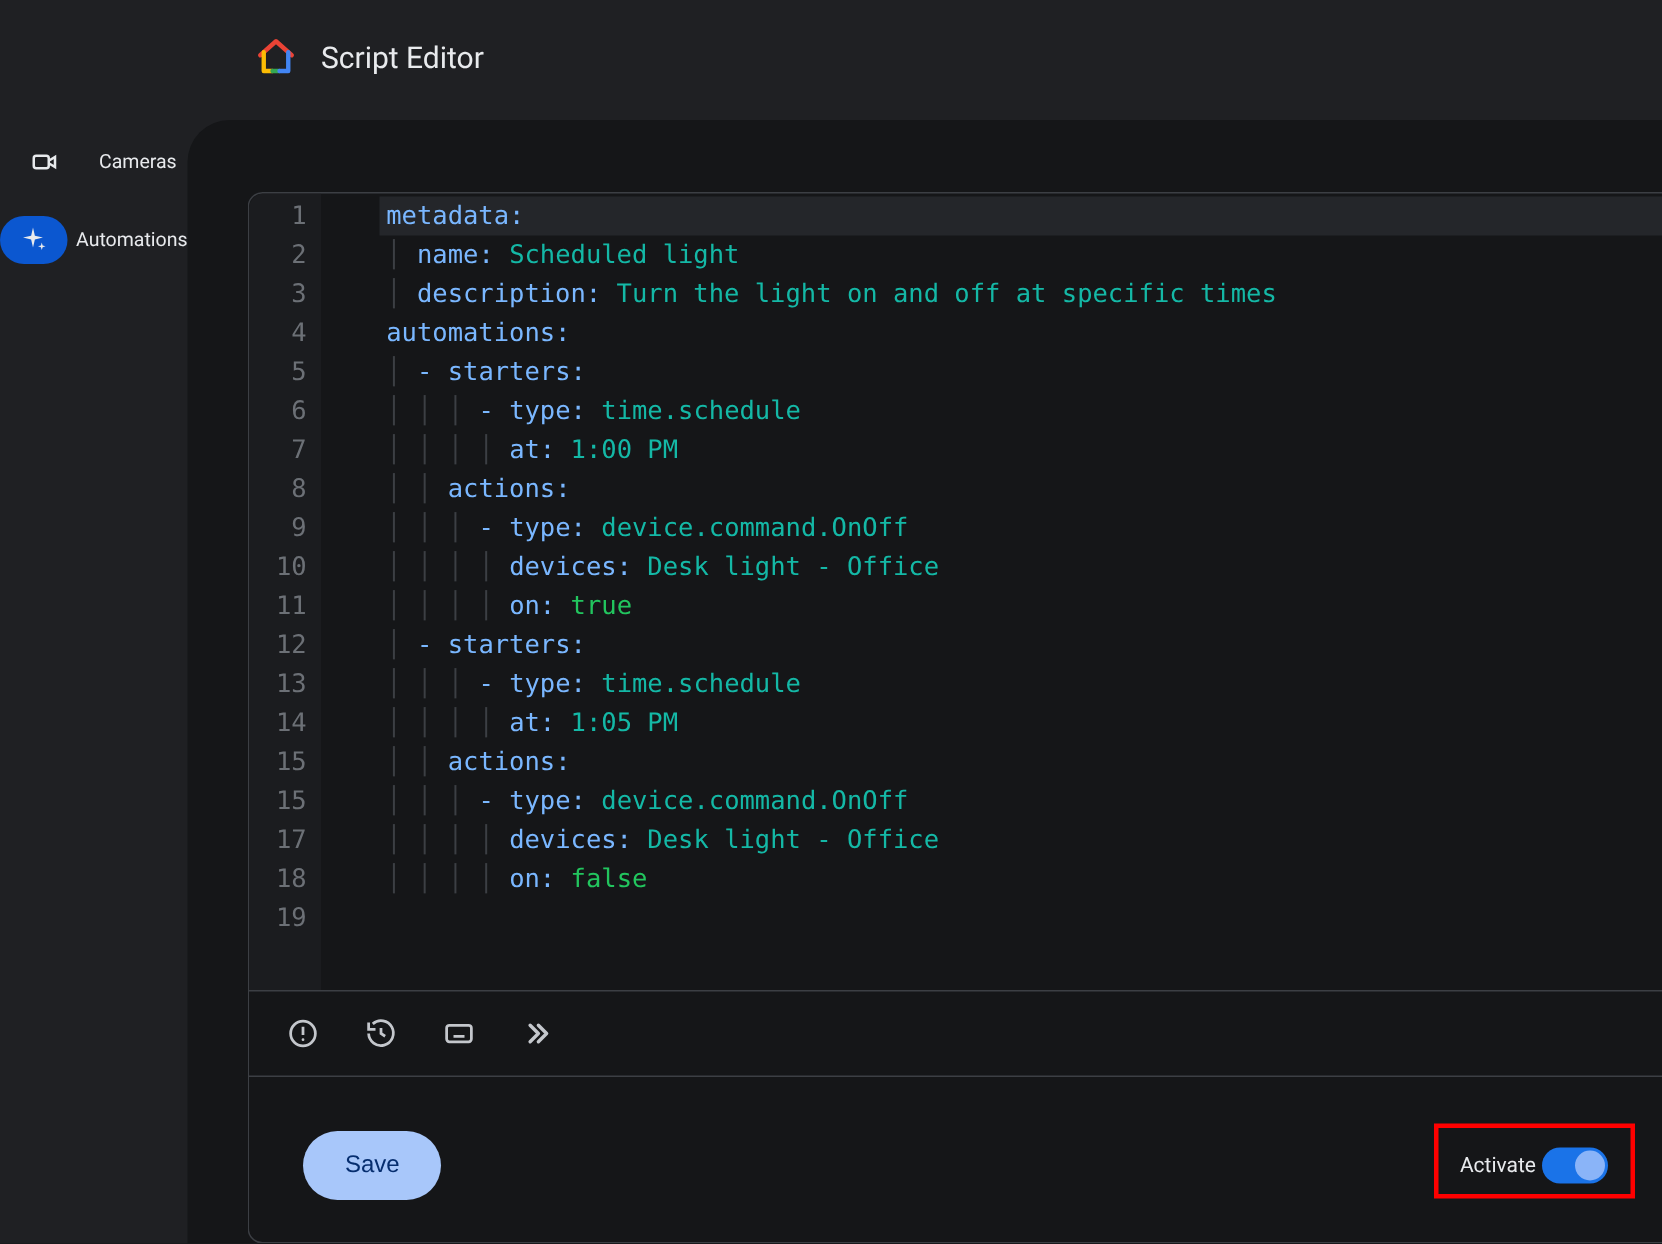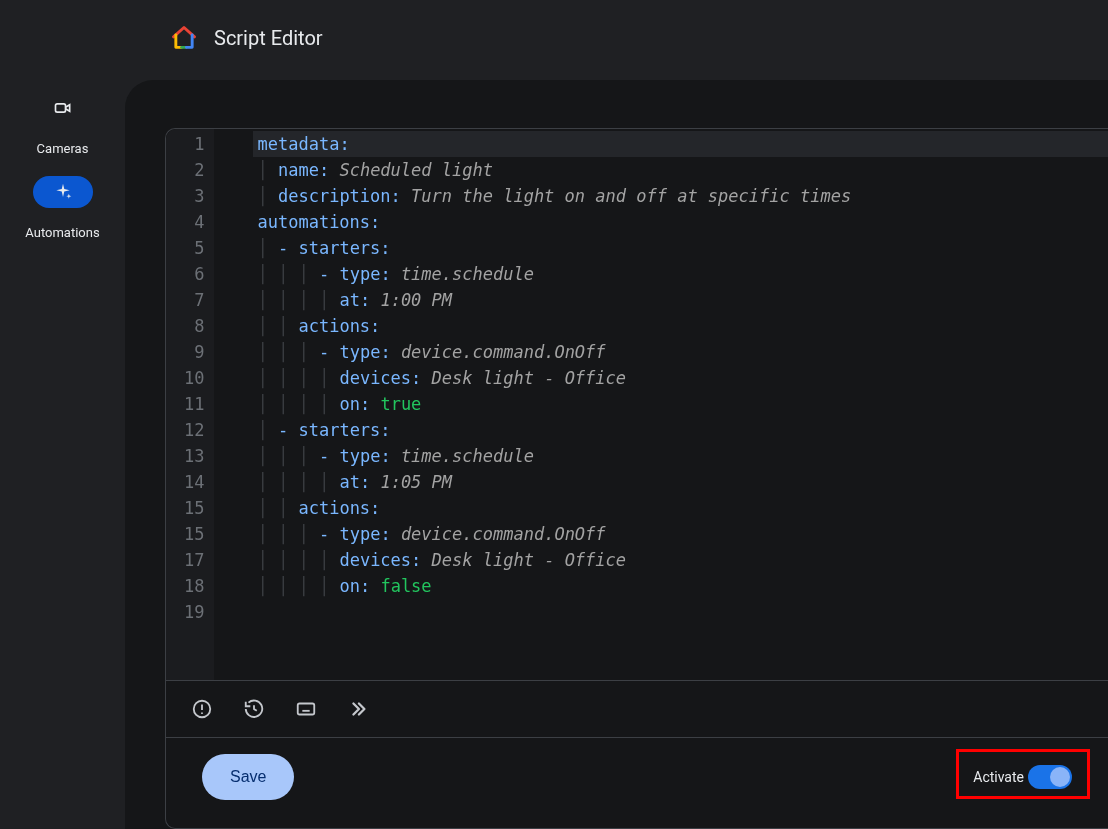--- a/index.html
+++ b/index.html
@@ -38,23 +38,23 @@
     width: 125px;
     display: flex;
     flex-direction: column;
     align-items: center;
     padding-top: 10px;
     gap: 8px;
     flex-shrink: 0;
   }
   .sidebar-item {
     display: flex;
-    flex-direction: column;
-    align-items: center;
-    gap: 17px;
+    flex-direction: row;
+    align-items: center;
+    gap: 6px;
     cursor: pointer;
     color: #e8eaed;
     font-size: 13px;
     padding: 6px 0;
     width: 100%;
   }
   .sidebar-icon-pill {
     width: 60px;
     height: 32px;
     border-radius: 16px;
@@ -117,21 +117,21 @@
     margin-left: 31px;
   }
   .code-line.active::before {
     content: "";
     position: absolute;
     left: 0; right: 0; top: 0; bottom: 0;
     background: #24262a;
     z-index: -1;
   }
   .tok-key    { color: #7ab7ff; }
-  .tok-str    { color: #a3a3a3; font-style: italic; }
+  .tok-str    { color: #14b8a6; }
   .tok-bool   { color: #22c55e; }
   .tok-punc   { color: #7ab7ff; }
   .tok-dash   { color: #7ab7ff; }
   .indent-guide { color: #3c3f44; }
 
   .toolbar {
     display: flex;
     align-items: center;
     gap: 28px;
     padding: 16px 24px;
@@ -143,21 +143,21 @@
     color: #c4c7cc;
     cursor: pointer;
     display: flex;
     align-items: center;
     justify-content: center;
   }
 
   .footer {
     display: flex;
     align-items: center;
-    padding: 16px 36px 28px 36px;
+    padding: 36px 36px 28px 36px;
     gap: 24px;
     border-top: 1px solid #3c3f44;
   }
   .btn {
     border: none;
     cursor: pointer;
     font-size: 16px;
     font-weight: 500;
     border-radius: 24px;
     padding: 14px 28px;

